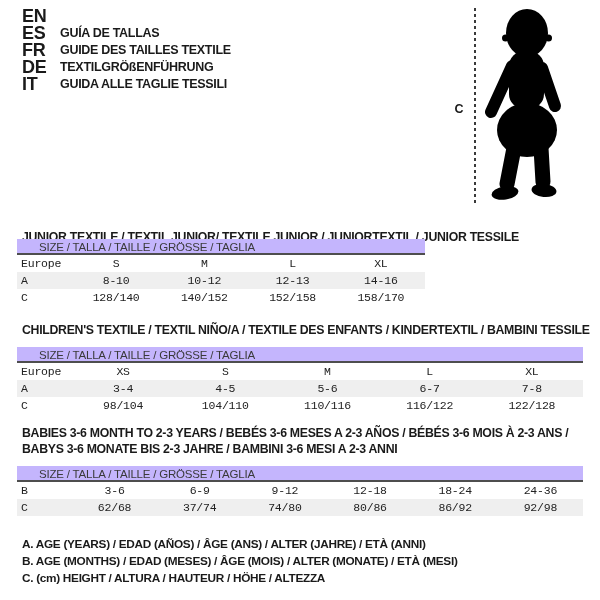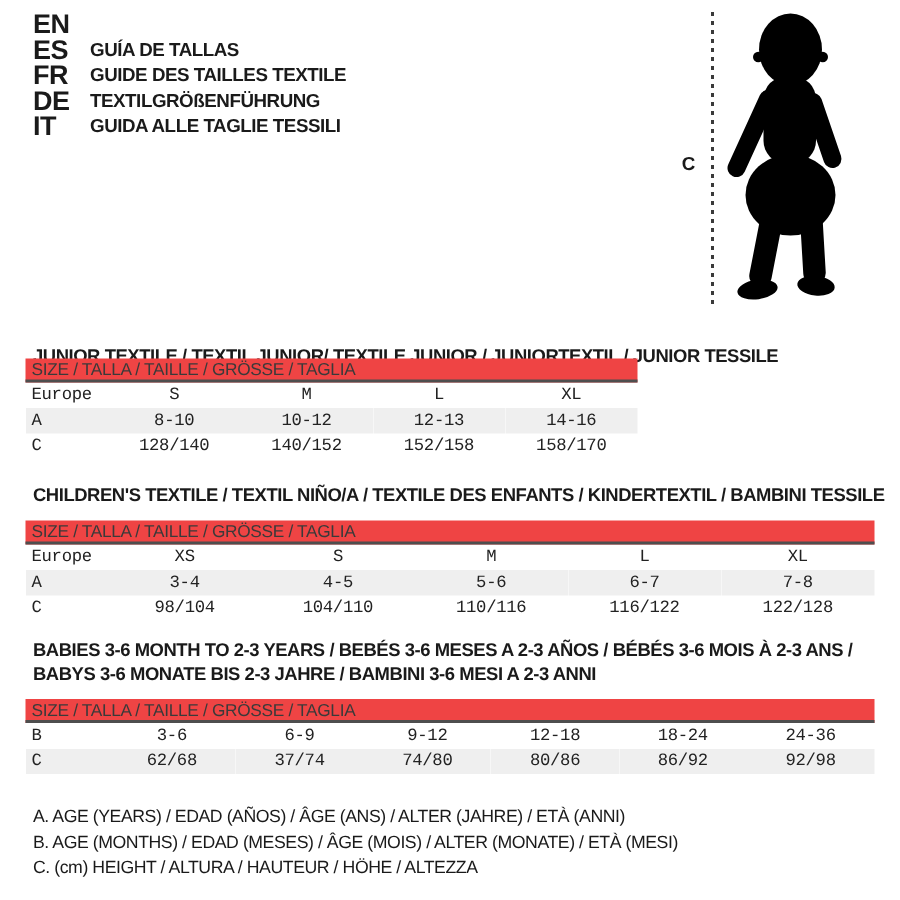--- a/index.html
+++ b/index.html
@@ -24,39 +24,39 @@
   }
   .baby-svg{position:absolute;left:480px;top:6px;}
   
   .sec-title{
     position:absolute;left:22px;margin:0;
     font-size:12.3px;font-weight:bold;letter-spacing:-0.3px;line-height:16px;
   }
   
   .size-section{position:absolute;left:17px;}
   .size-bar{
-    height:16px;line-height:16px;background:#ef4444;border-bottom:2px solid #4e4e4e;
-    padding-left:4px;font-size:11.5px;color:#3a3a3a;letter-spacing:-0.2px;
+    height:16px;line-height:16px;background:#c4b5fd;border-bottom:2px solid #4e4e4e;
+    padding-left:22px;font-size:11.5px;color:#3a3a3a;letter-spacing:-0.2px;
     box-sizing:border-box;font-weight:400;
   }
   table.size-table{
     border-collapse:collapse;table-layout:fixed;width:100%;font-family:Liberation Mono, monospace;
   }
   table.size-table td{
     height:17px;line-height:17px;padding:0;text-align:center;
     font-size:11.5px;letter-spacing:-0.2px;color:#222;white-space:nowrap;
     overflow:hidden;
   }
   table.size-table td.row-label{text-align:left;padding-left:4px;}
   table.size-table tr.shaded{background:#efefef;}
   col.c-label{width:55px;}
   
   .legend{position:absolute;left:22px;top:536px;}
   .legend-line{
-    height:17px;line-height:17px;font-size:11.8px;font-weight:normal;letter-spacing:-0.3px;
+    height:17px;line-height:17px;font-size:11.8px;font-weight:bold;letter-spacing:-0.3px;
   }
 </style>
 </head>
 <body>
 
 <div class="lang-list">
   <div class="lang-row">
     <span class="lang-code">EN</span>
   </div>
   <div class="lang-row">

